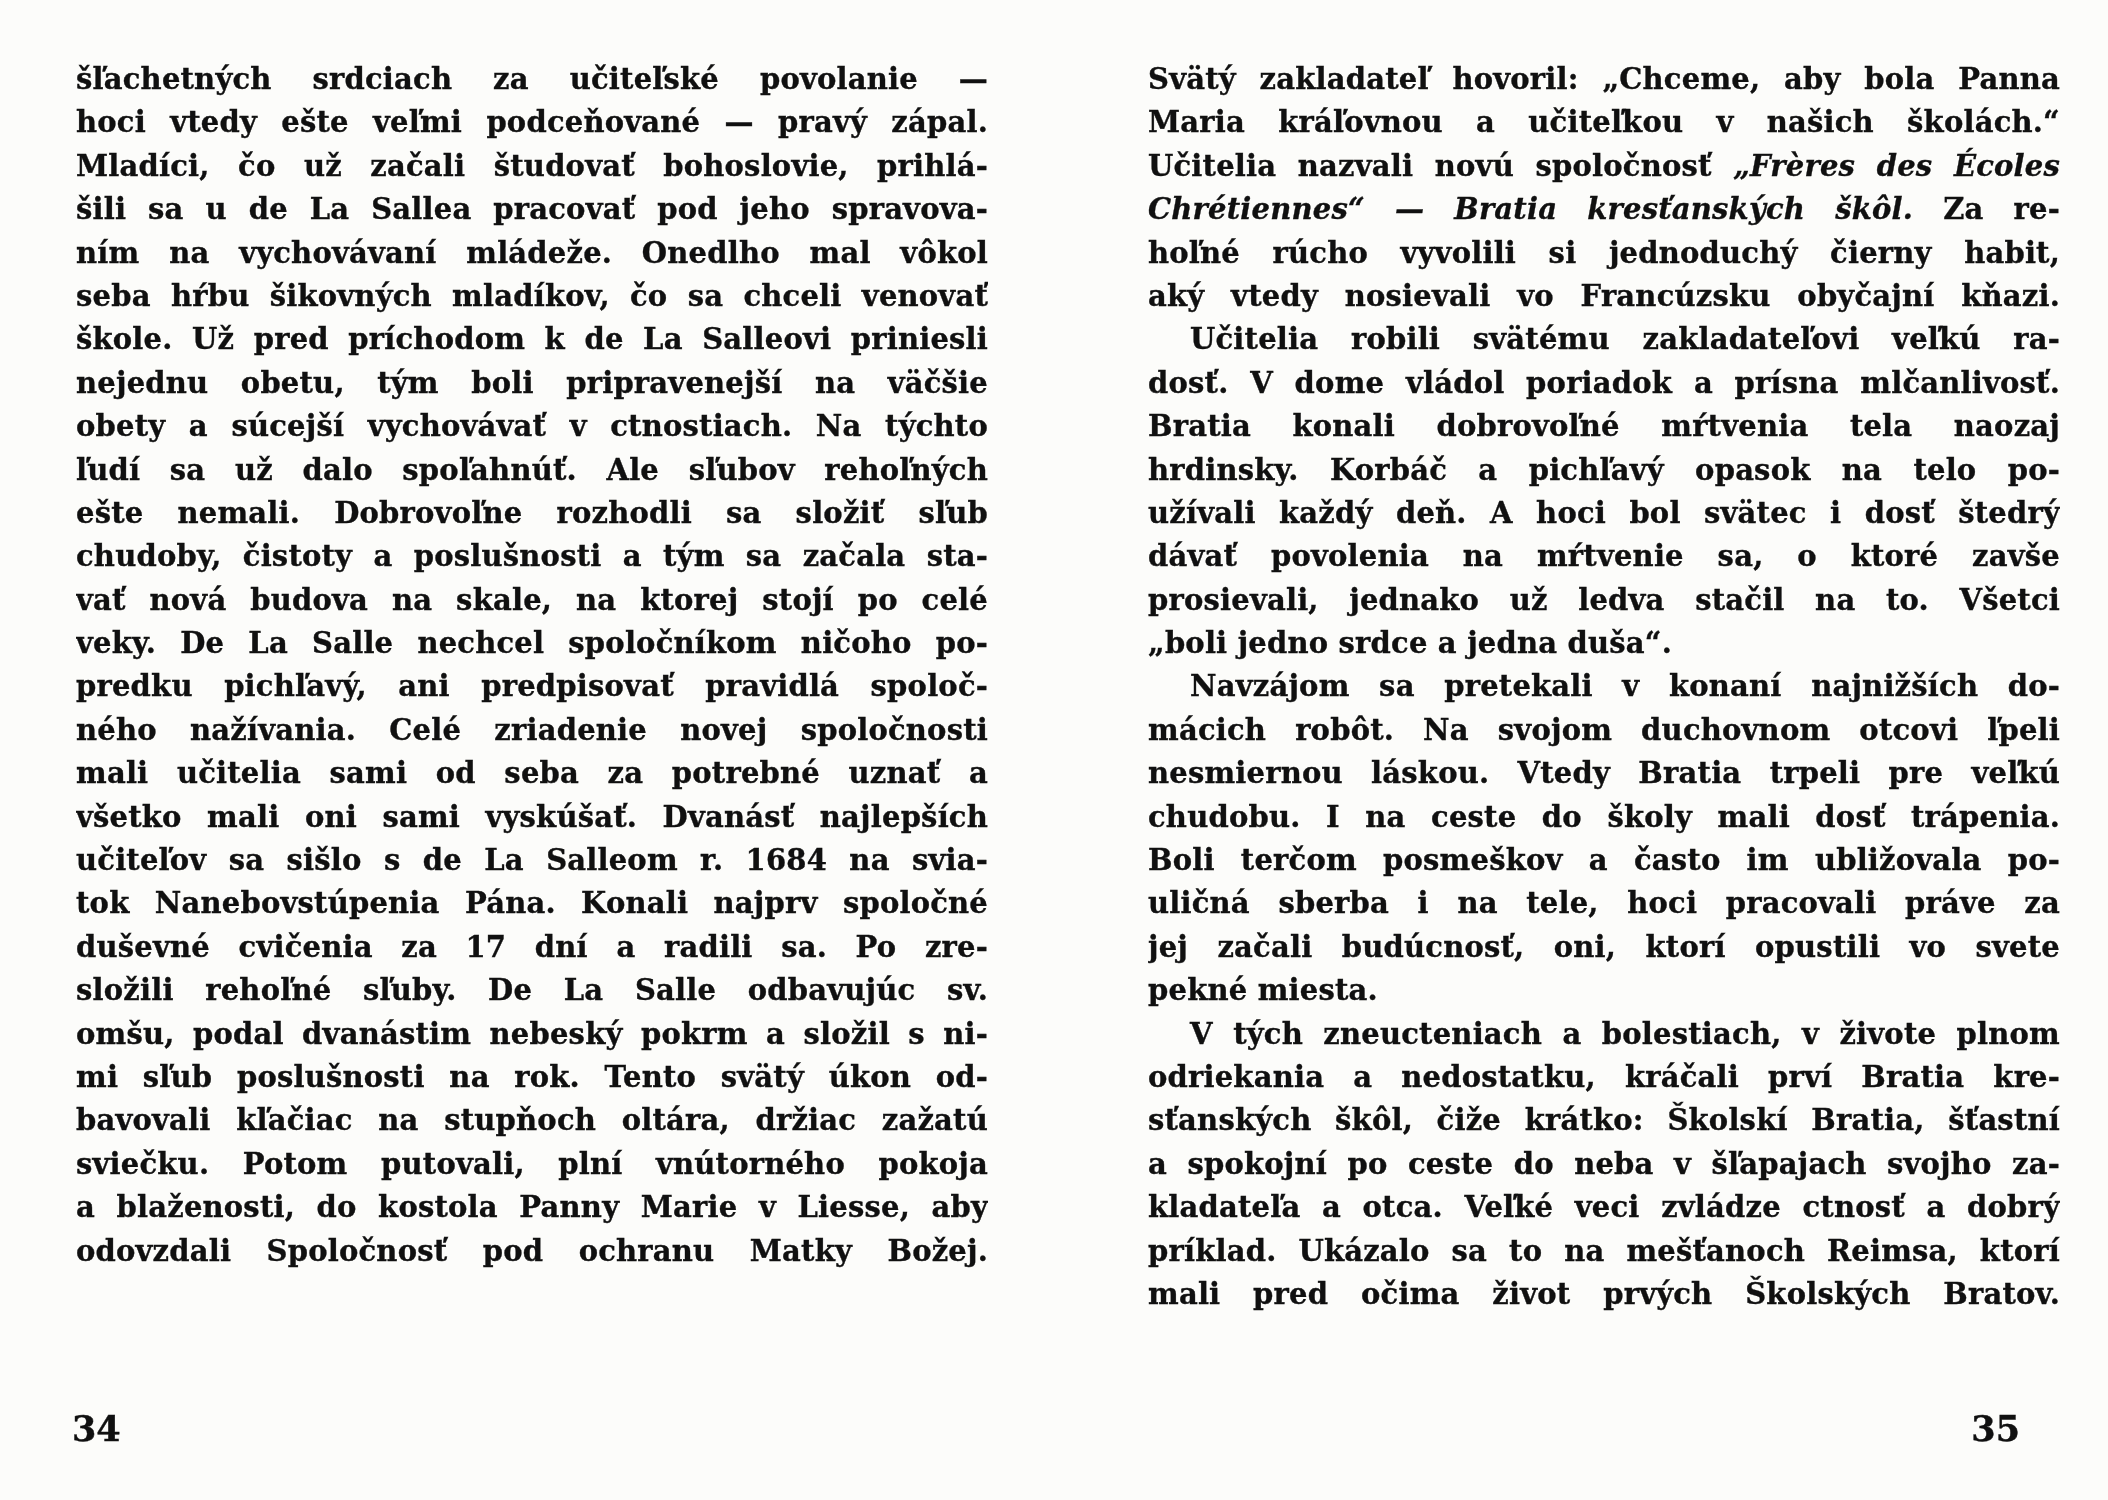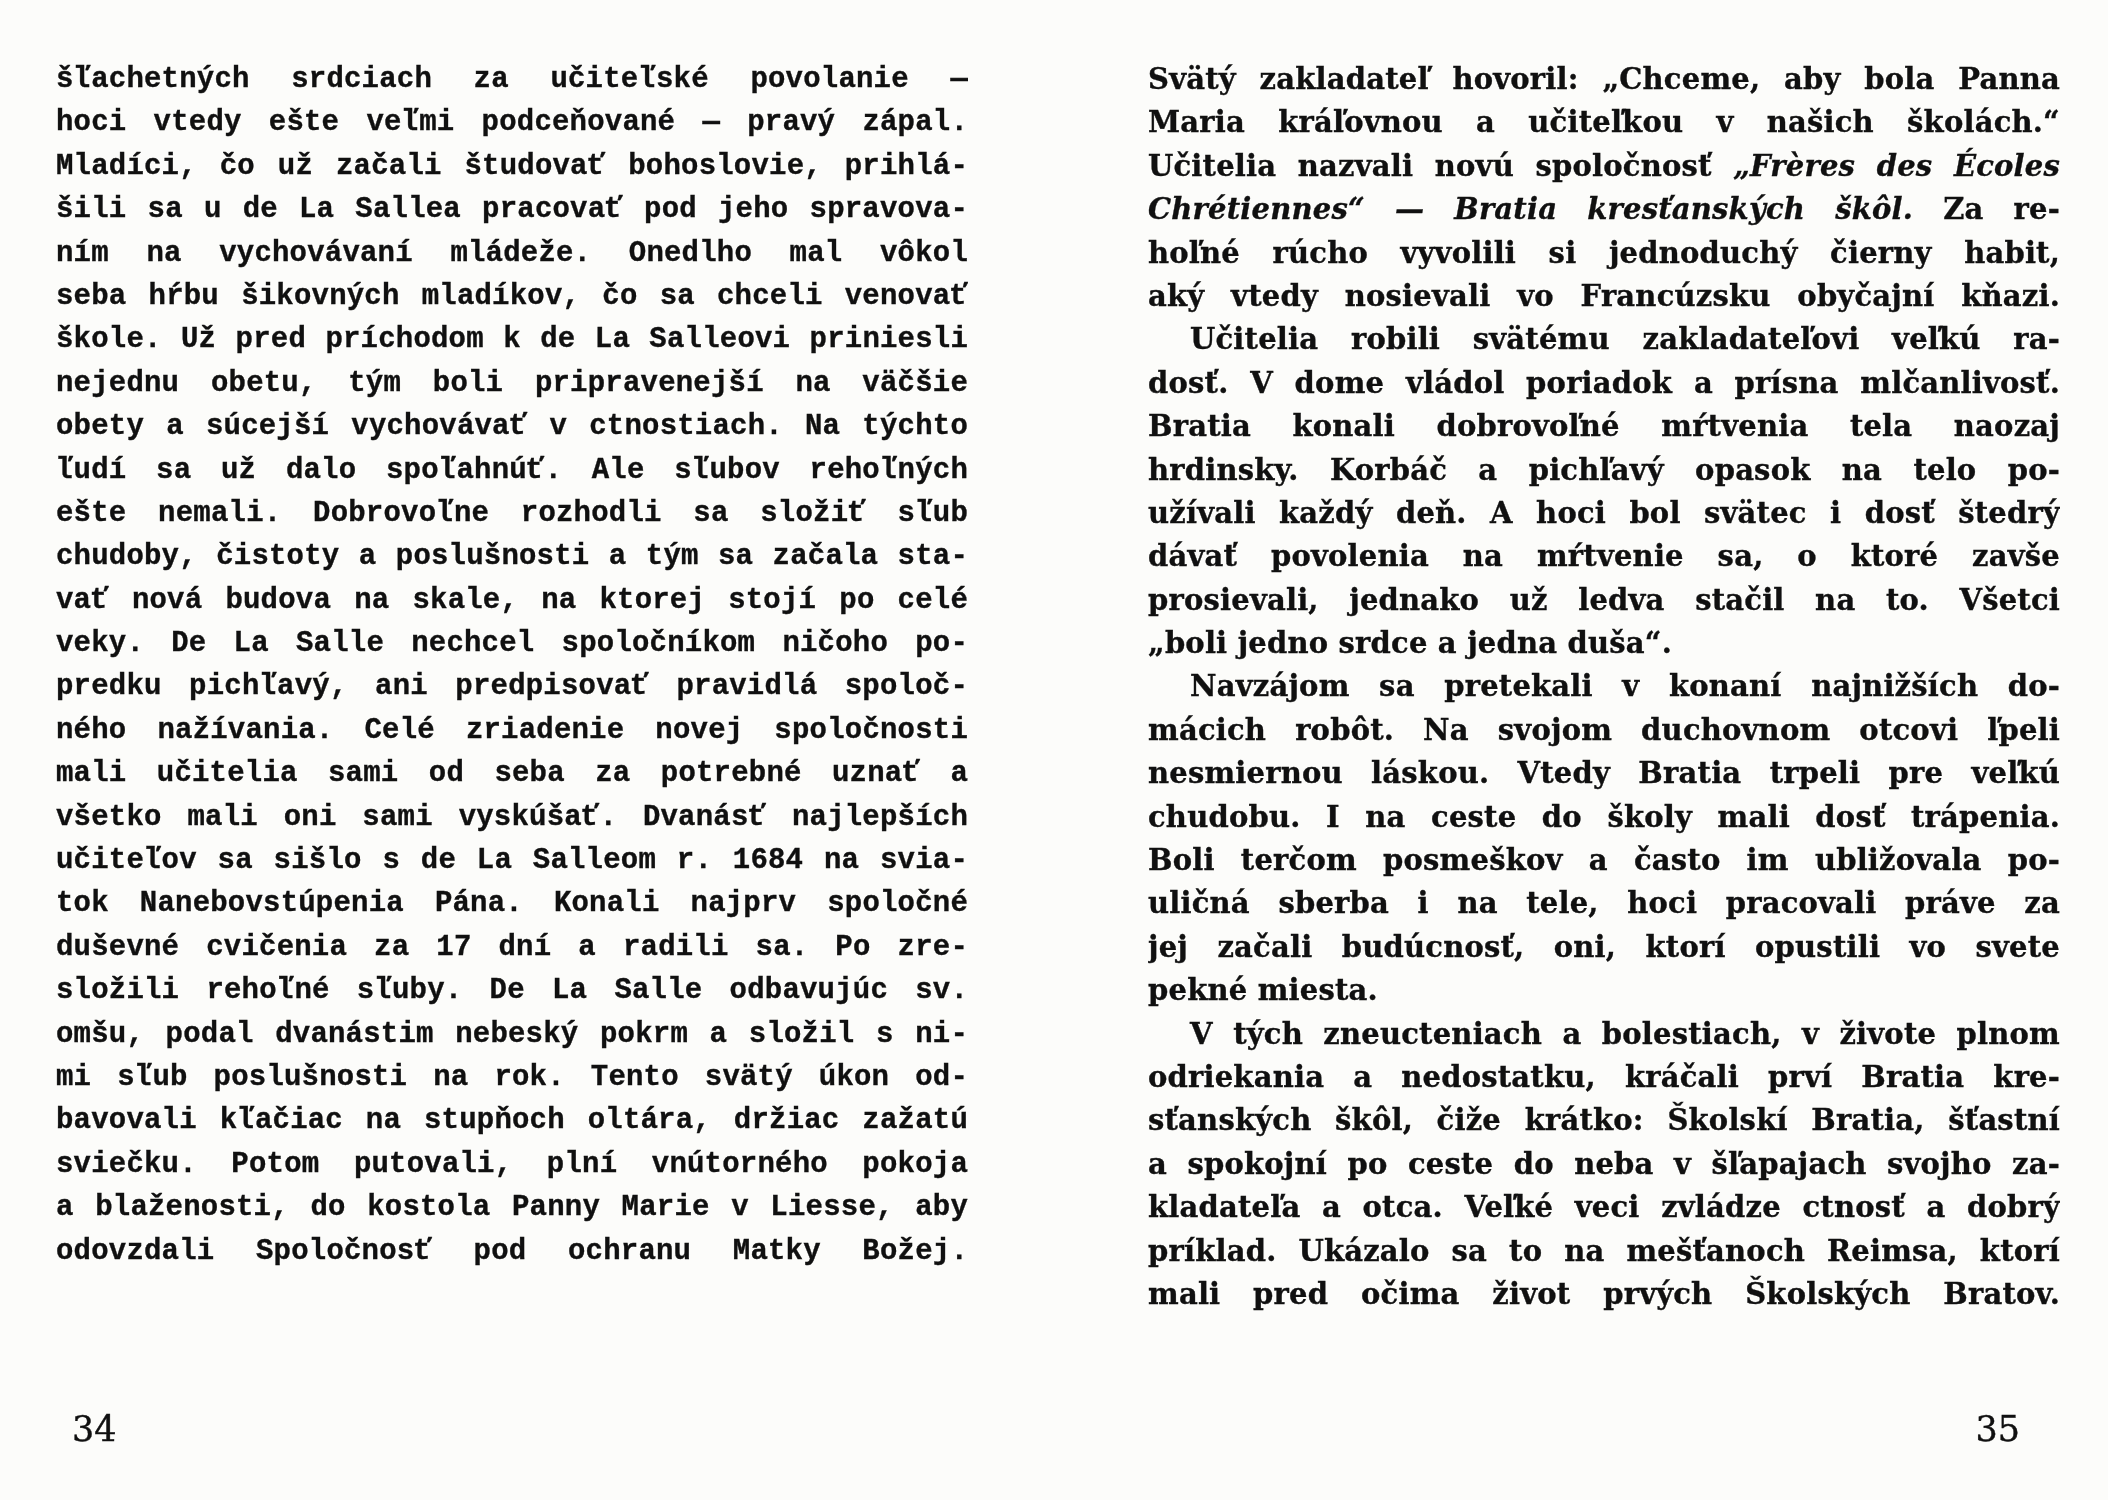--- a/index.html
+++ b/index.html
@@ -13,39 +13,39 @@
     overflow: hidden;
   }
   .text-column {
     position: absolute;
     top: 58px;
     width: 912px;
     font-size: 29px;
     font-weight: 700;
     -webkit-text-stroke: 0.35px currentColor;
   }
-  .col-left  { left: 56px; font-family: Liberation Mono, monospace;  }
+  .col-left  { left: 76px;  }
   .col-right { left: 1128px; margin-left: 20px; }
   .line {
     height: 43.4px;
     line-height: 43.4px;
     text-align: justify;
     text-align-last: justify;
     overflow: hidden;
     letter-spacing: 0.2px;
     white-space: normal;
   }
   .line.flush  { text-align-last: left; }
   .line.indent { text-indent: 42px; }
   .line i { font-style: italic; }
   .page-number {
     position: absolute;
     top: 1406px;
     font-size: 35px;
-    font-weight: 400;
+    font-weight: 700;
     line-height: 46px;
     -webkit-text-stroke: 0.4px currentColor;
   }
   .pn-left  { left: 72px; }
   .pn-right { left: 1108px; width: 912px; text-align: right; }
 </style>
 </head>
 <body>
 
 <div class="spread" style="--paper: #fcfcfa; --ink: #101010;">

